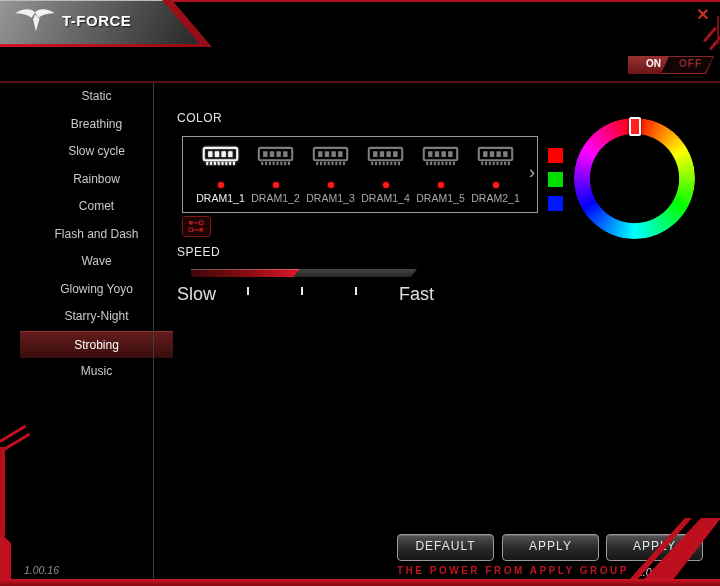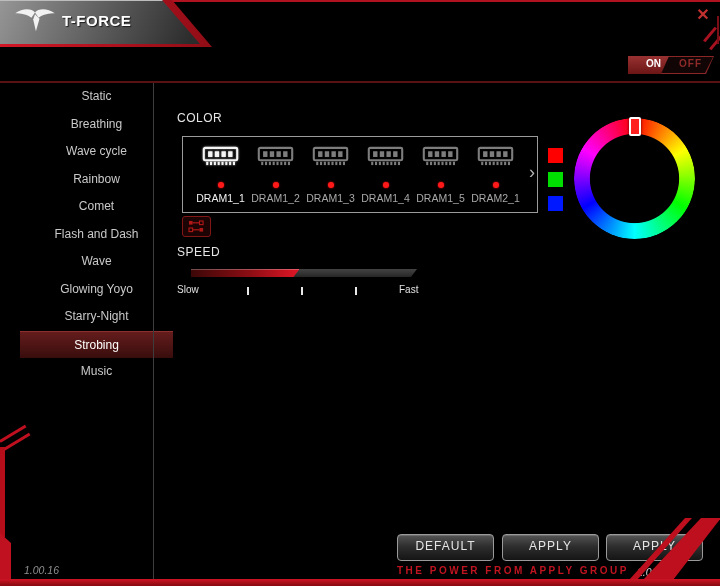--- a/index.html
+++ b/index.html
@@ -76,21 +76,21 @@
     pointer-events:auto;cursor:pointer;}
   
   .speed-title{left:177px;top:245px;}
   .slider{position:absolute;left:191px;top:269px;width:226px;height:8px;
     background:linear-gradient(180deg,#434343,#262626);
     clip-path:polygon(0 0,100% 0,calc(100% - 6px) 100%,0 100%);cursor:pointer;}
   .slider-fill{position:absolute;left:0;top:0;bottom:0;width:48%;
     background:linear-gradient(90deg,#3c0707 0%,#8c0d14 55%,#e01626 100%);
     box-shadow:inset 0 1px 0 rgba(255,255,255,.28);
     clip-path:polygon(0 0,100% 0,calc(100% - 6px) 100%,0 100%);}
-  .speed-label{position:absolute;color:#e0e0e0;font-size:10px;}
+  .speed-label{position:absolute;color:#e0e0e0;font-size:18px;}
   .slow-label{left:177px;top:284px;}
   .fast-label{left:399px;top:284px;}
   .tick{position:absolute;top:287px;width:2px;height:8px;background:#e8e8e8;}
   .tick.t1{left:247px;} .tick.t2{left:301px;} .tick.t3{left:355px;}
   
   .btn{position:absolute;top:534px;width:97px;height:27px;border:1px solid #9a9a9a;
     border-radius:4px;box-sizing:border-box;color:#e5e5e5;font-size:12px;letter-spacing:1px;
     text-align:center;line-height:22px;cursor:pointer;
     background:linear-gradient(180deg,#555 0%,#2e2e2e 45%,#151515 100%);
     box-shadow:inset 0 1px 0 rgba(255,255,255,.15);}
@@ -161,21 +161,21 @@
   <div class="toggle">
     <div class="toggle-inner"></div>
     <div class="toggle-on">ON</div>
     <div class="toggle-off">OFF</div>
   </div>
   <div class="header-sep"></div>
 
   <div class="sidebar">
     <div class="side-item">Static</div>
     <div class="side-item">Breathing</div>
-    <div class="side-item">Wave cycle</div>
+    <div class="side-item">Slow cycle</div>
     <div class="side-item">Rainbow</div>
     <div class="side-item">Comet</div>
     <div class="side-item">Flash and Dash</div>
     <div class="side-item">Wave</div>
     <div class="side-item">Glowing Yoyo</div>
     <div class="side-item">Starry-Night</div>
     <div class="side-item selected">Strobing</div>
     <div class="side-item">Music</div>
   </div>
   <div class="v-divider"></div>

